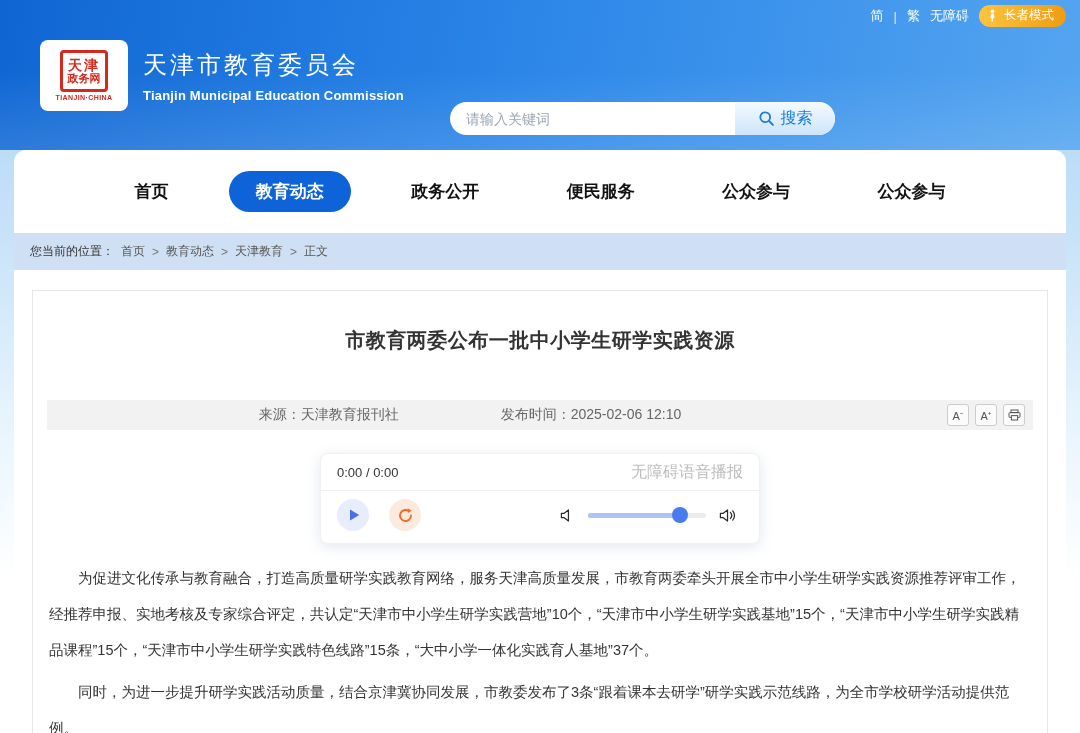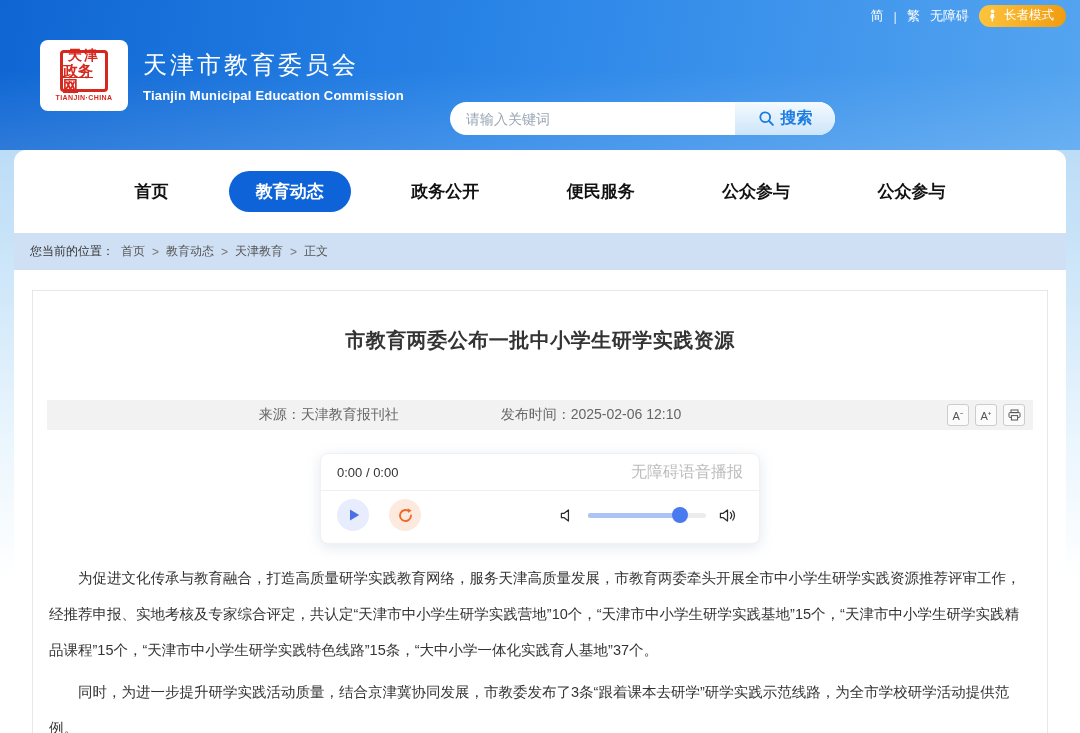--- a/index.html
+++ b/index.html
@@ -33,34 +33,34 @@
   .logo-box {
     width: 88px; height: 71px; background: #fff; border-radius: 8px;
     display: flex; flex-direction: column; align-items: center; justify-content: center; gap: 2px;
   }
   .seal {
     width: 48px; height: 42px; border: 3px solid #d5281e; border-radius: 4px;
     color: #d5281e; font-weight: bold; display: flex; flex-direction: column;
     align-items: center; justify-content: center; line-height: 1.05;
   }
   .seal-l1 { font-size: 14px; letter-spacing: 2px; }
-  .seal-l2 { font-size: 15px; text-decoration: underline; }
+  .seal-l2 { font-size: 11px; }
   .logo-caption { color: #d5281e; font-size: 7px; font-weight: bold; letter-spacing: .4px; }
   .brand-title { color: #fff; font-size: 24px; font-weight: normal; letter-spacing: 3px; }
   .brand-sub { color: #fff; font-size: 13px; font-weight: bold; margin-top: 7px; letter-spacing: .2px; }
 
   .search {
     position: absolute; left: 450px; top: 62px; width: 385px; height: 33px; z-index: 2;
     background: #fff; border-radius: 17px; display: flex; overflow: hidden; margin-top: 40px;
   }
   .search input { flex: 1; border: 0; outline: 0; padding: 0 16px; font-size: 14px; color: #333; background: transparent; font-family: inherit; }
   .search input::placeholder { color: #9aa6b5; }
   .search-btn {
     width: 100px; display: flex; align-items: center; justify-content: center; gap: 6px;
-    background: linear-gradient(180deg, #f4faff, #cde5fa); color: #1b7ce2; font-size: 16px; cursor: pointer; font-weight: bold;
+    background: linear-gradient(180deg, #f4faff, #cde5fa); color: #1b7ce2; font-size: 16px; cursor: pointer;
   }
 
   
   .card { margin: 0 14px; background: #fff; border-radius: 12px 12px 0 0; min-height: 583px; }
 
   .nav { height: 83px; display: flex; align-items: center; justify-content: space-evenly; padding: 0 60px; }
   .nav-item { font-size: 17px; font-weight: bold; color: #111; cursor: pointer; padding: 9px 27px; border-radius: 22px; }
   .nav-item.active { background: #0e63d8; color: #fff; }
 
   .crumb {

